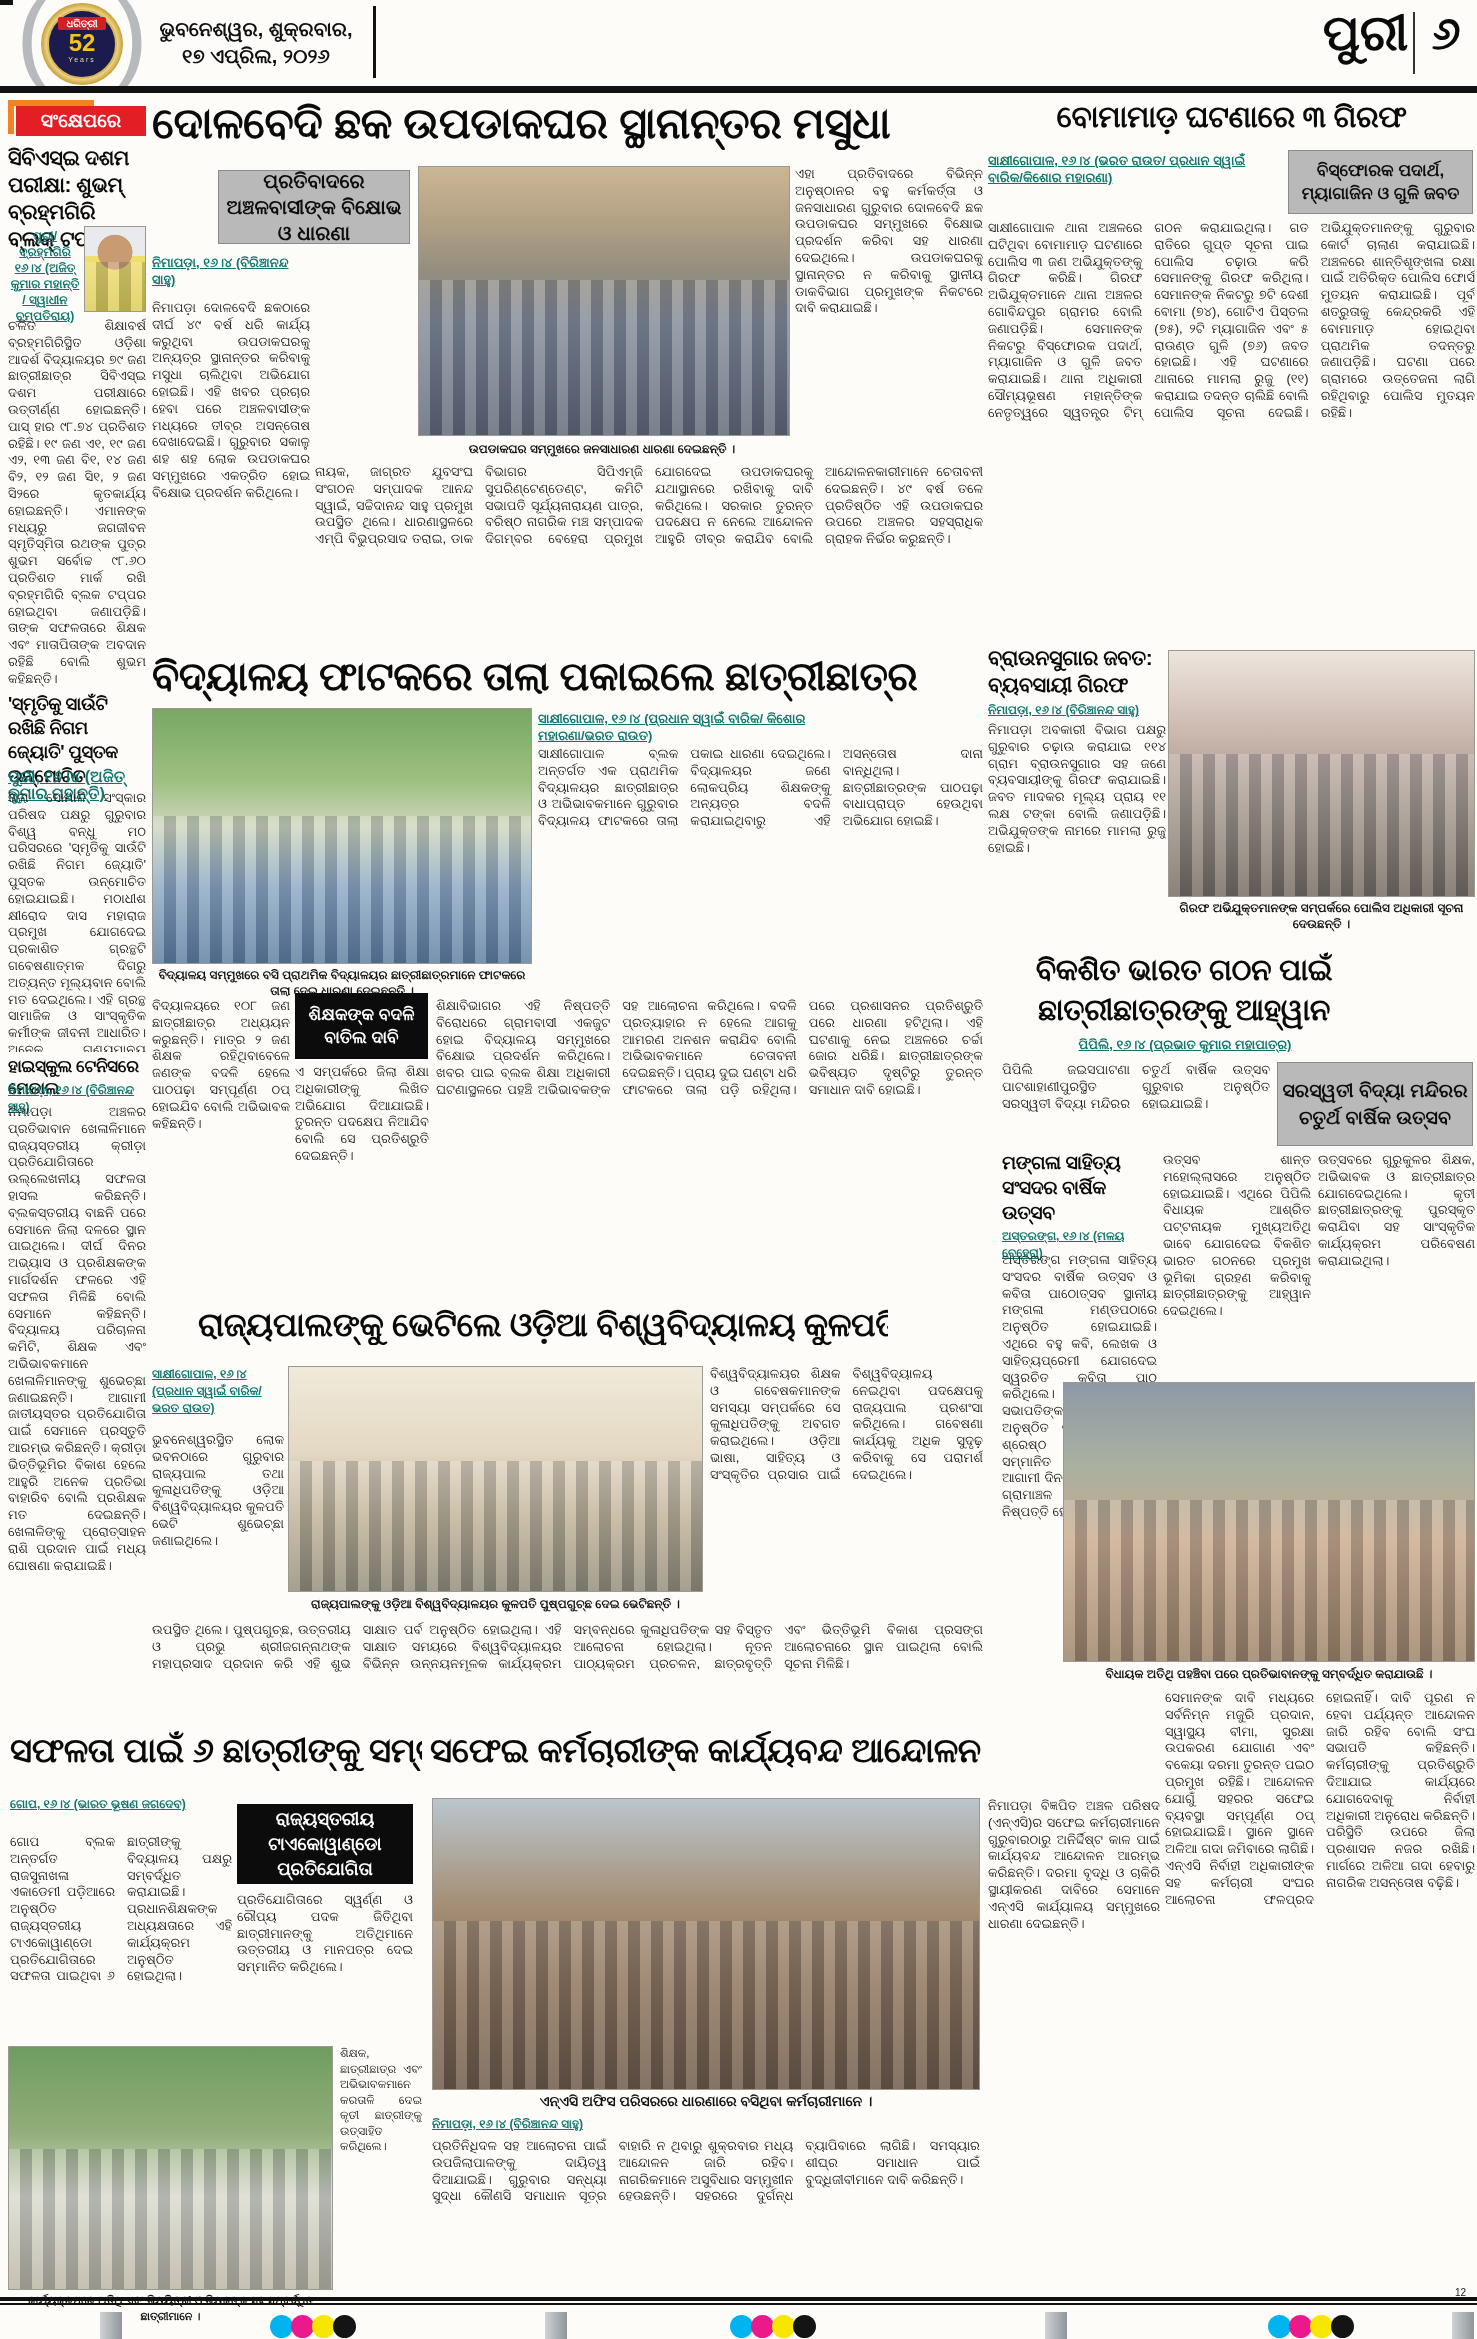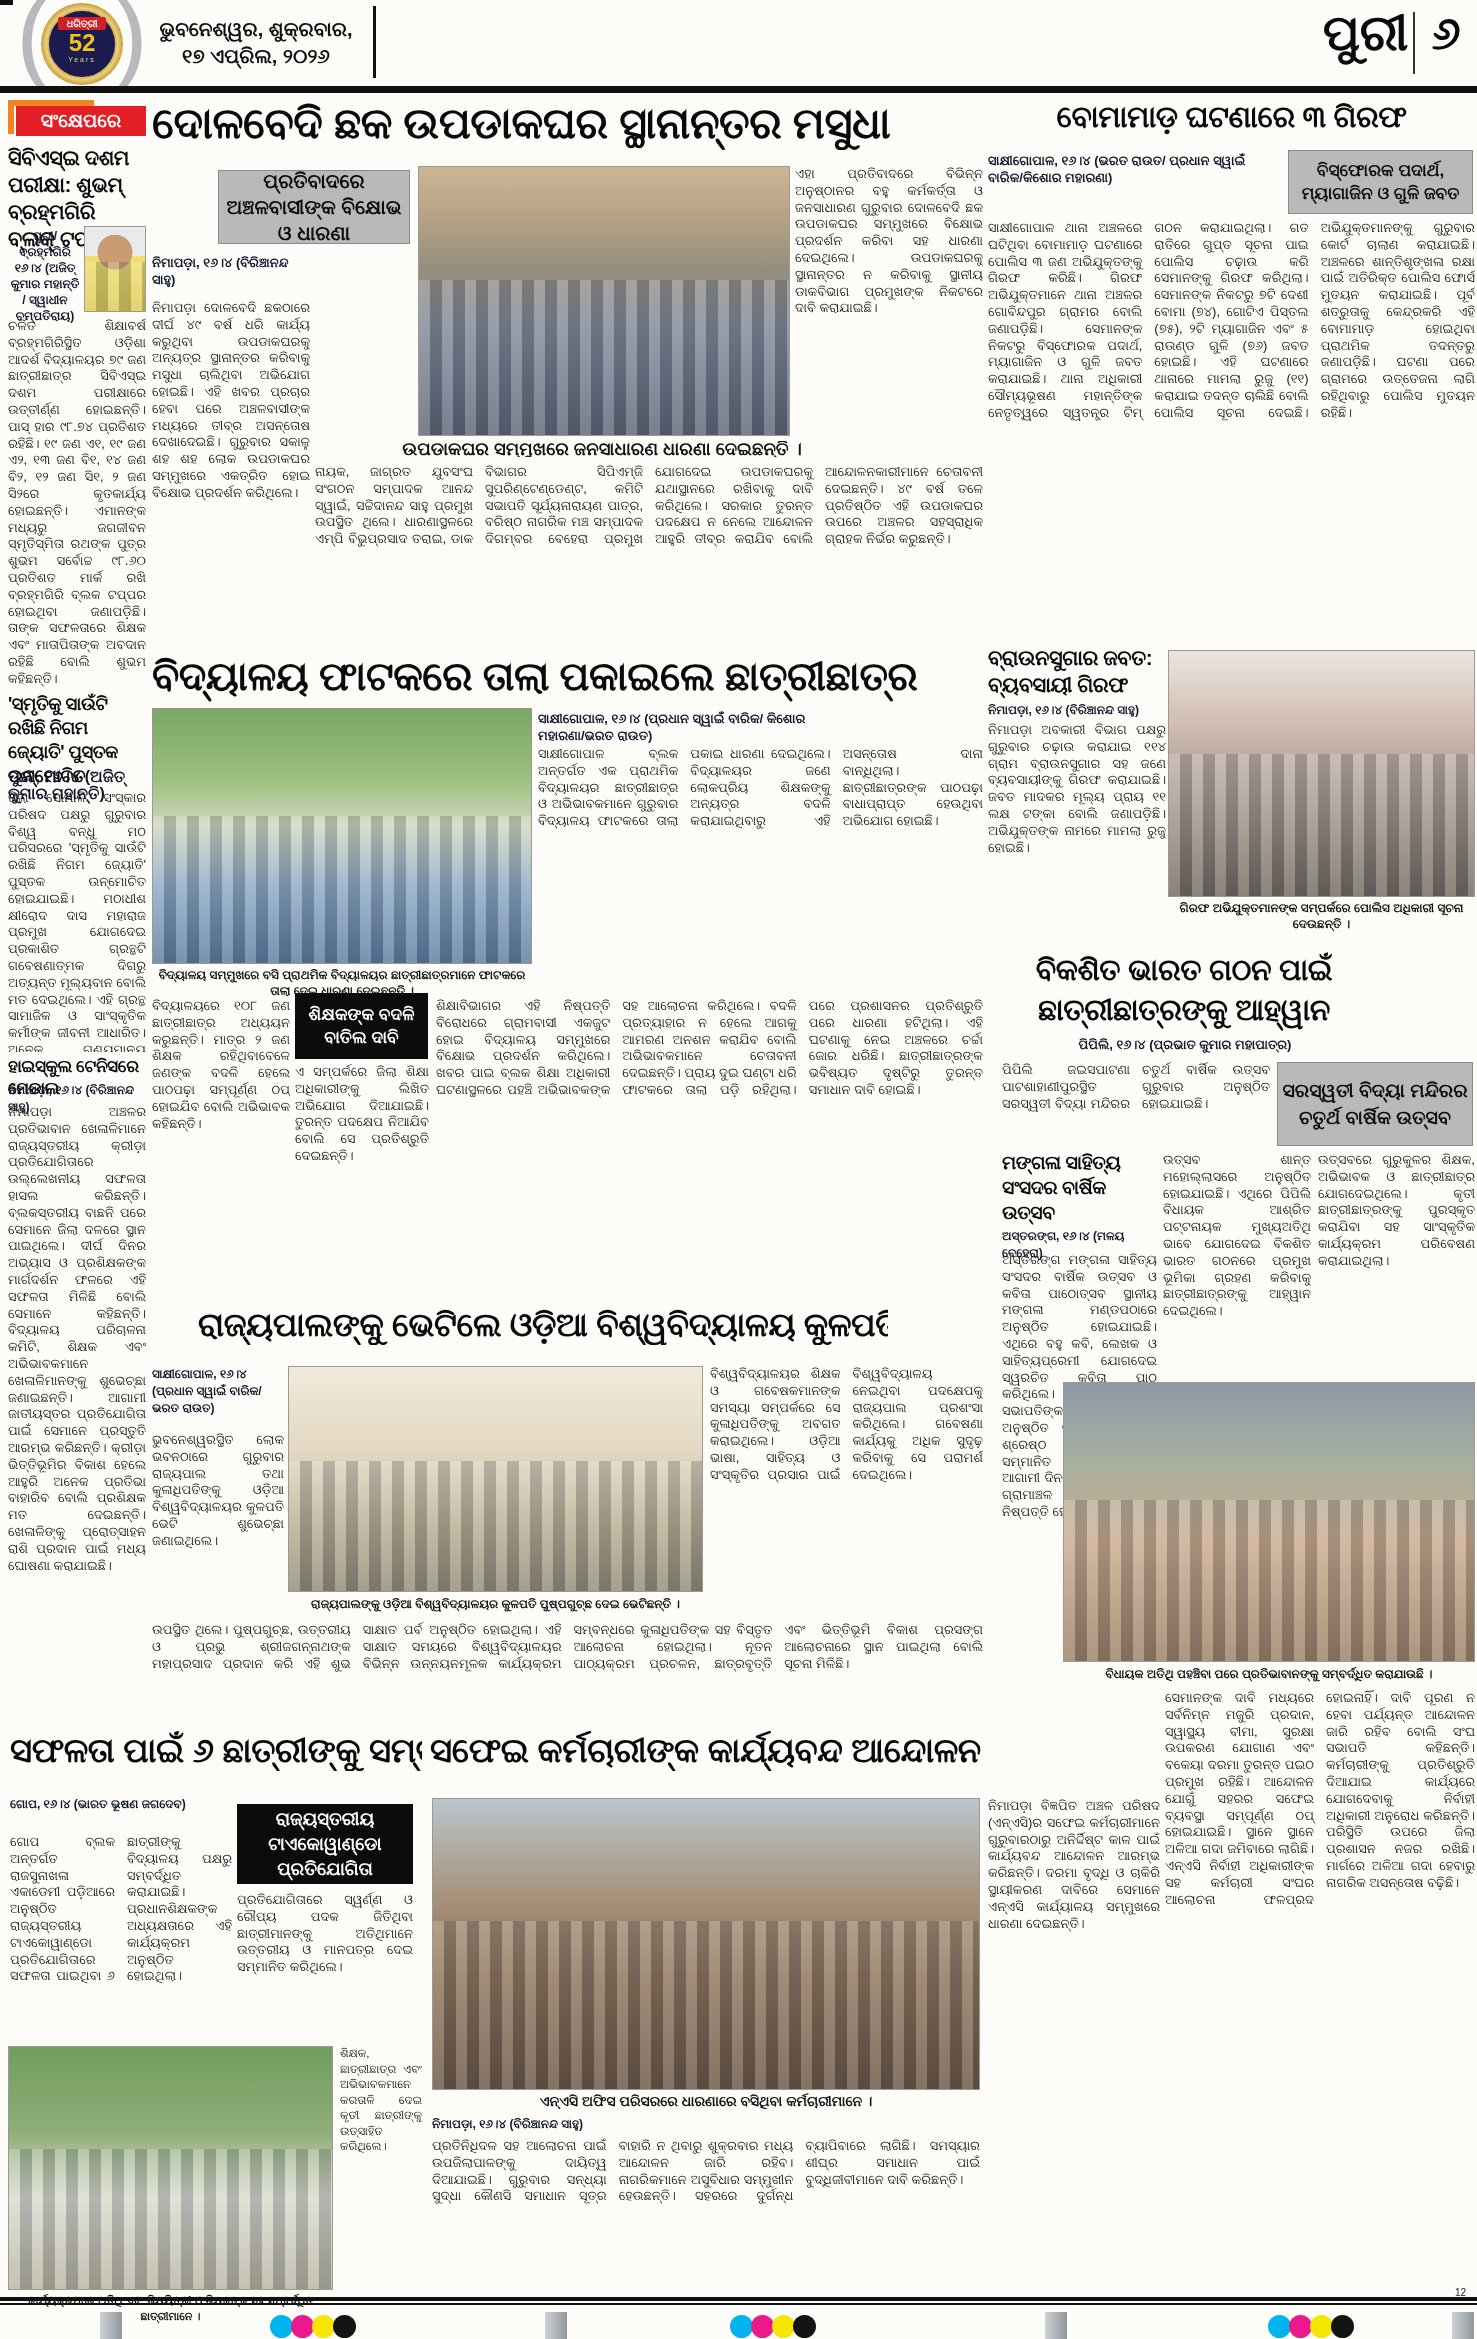--- a/index.html
+++ b/index.html
@@ -1,25 +1,25 @@
 <!DOCTYPE html>
 <html><head>
 <meta charset="utf-8">
 <style>
   html,body{margin:0;padding:0;}
   body{width:1477px;height:2339px;position:relative;background:#fdfcf8;font-family:"Liberation Sans","DejaVu Sans",sans-serif;color:#101010;overflow:hidden;}
   .b{position:absolute;box-sizing:border-box;}
   .hl{font-weight:700;color:#0a0a0a;letter-spacing:-0.5px;}
   .nowrap{white-space:nowrap;overflow:hidden;}
-  .byline{font-weight:700;font-size:13px;line-height:17px;color:#0f172a;}
+  .byline{font-weight:700;font-size:13px;line-height:17px;text-decoration:underline;color:#0f766e;}
   .bodytxt{font-size:13px;line-height:16.8px;text-align:justify;overflow:hidden;color:#161616;}
   .cols2{column-count:2;column-gap:12px;}
   .cols3{column-count:3;column-gap:12px;}
   .cols4{column-count:4;column-gap:12px;}
-  .caption{font-weight:700;font-size:18px;line-height:16px;text-align:center;color:#111;overflow:hidden;}
+  .caption{font-weight:700;font-size:12px;line-height:16px;text-align:center;color:#111;overflow:hidden;}
   .graybox{background:#b9b9b9;border:1px solid #8a8a8a;display:flex;align-items:center;justify-content:center;text-align:center;font-weight:700;color:#0d0d0d;padding:4px;}
   .blackbox{background:#0c0c0c;display:flex;align-items:center;justify-content:center;text-align:center;font-weight:700;color:#ffffff;padding:4px;}
   .photo{border:1px solid #9a9a93;overflow:hidden;position:absolute;box-sizing:border-box;}
   .photo::after{content:"";position:absolute;left:0;right:0;bottom:0;top:42%;background:repeating-linear-gradient(90deg,rgba(255,255,255,.20) 0 11px,rgba(45,55,75,.22) 11px 23px);}
   .ph-main{background:linear-gradient(180deg,#cbb795 0%,#b4a184 20%,#958e7e 38%,#7e8795 58%,#6d7585 78%,#596070 100%);}
   .ph-boy{background:radial-gradient(circle at 50% 30%,#c99b72 0 26%,rgba(0,0,0,0) 27%),linear-gradient(180deg,#e8eaee 0 34%,#efdf6e 35%,#dcc94f 100%);}
   .ph-school{background:linear-gradient(180deg,#79a765 0%,#9cc07f 28%,#cfd6bd 46%,#89a6c3 70%,#58779b 100%);}
   .ph-police{background:linear-gradient(180deg,#ebe6dd 0%,#d0bcb4 30%,#a3968a 62%,#6e6459 100%);}
   .ph-gov{background:linear-gradient(180deg,#f0ead9 0%,#e3d8c3 38%,#bcae92 68%,#8e8873 100%);}
   .ph-feli{background:linear-gradient(180deg,#8e99a7 0%,#a9b1a0 30%,#c9a98a 56%,#997c60 100%);}

